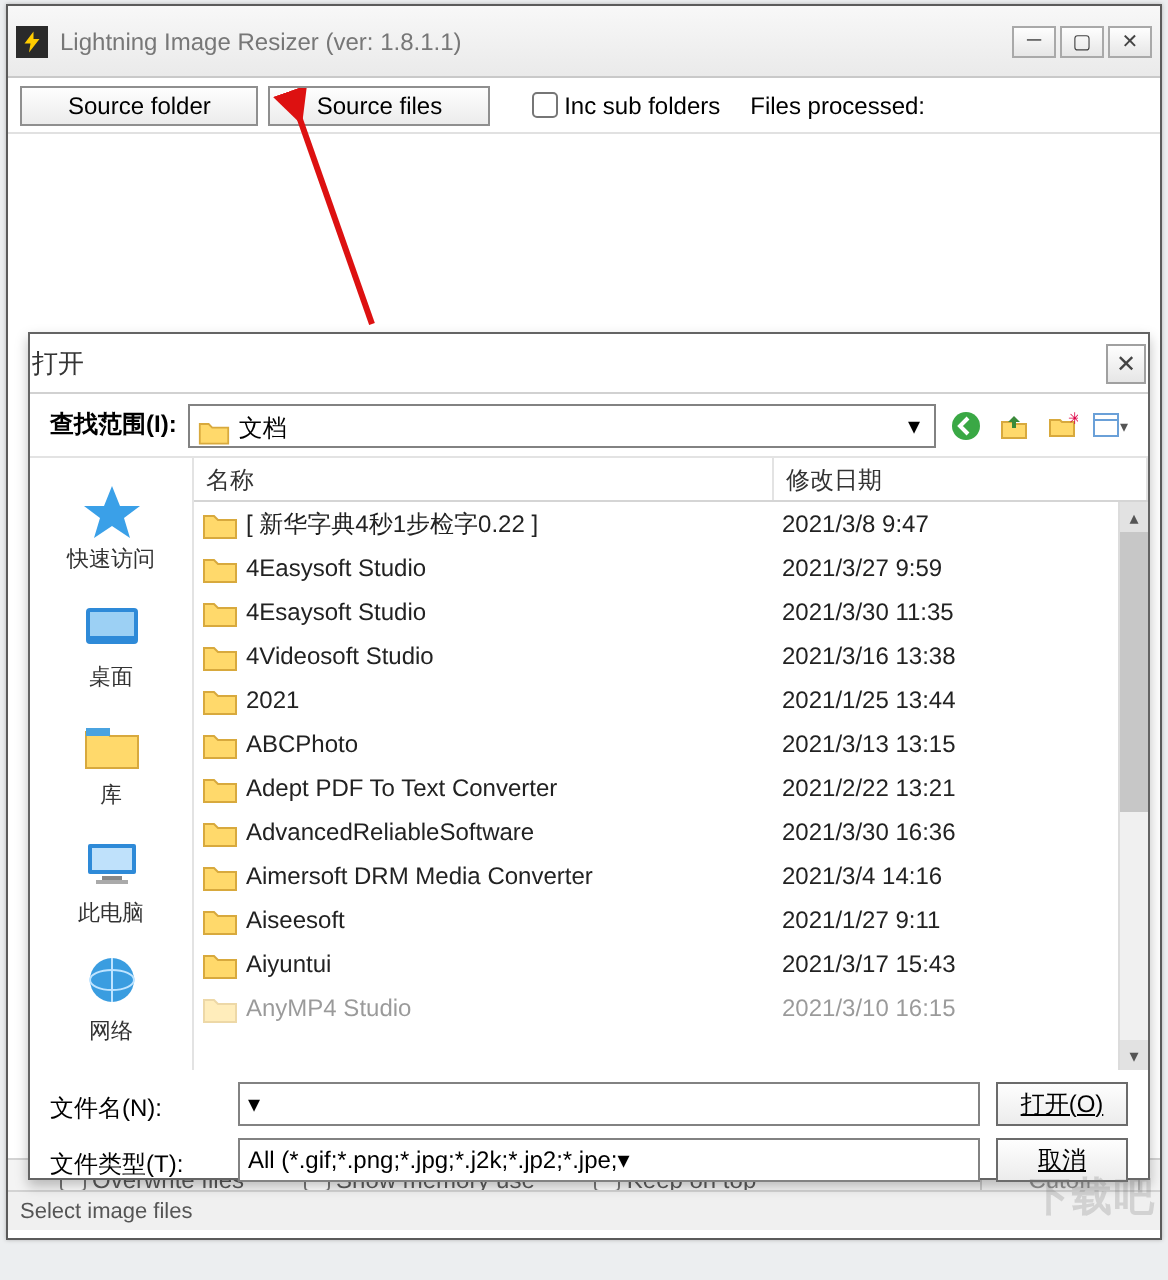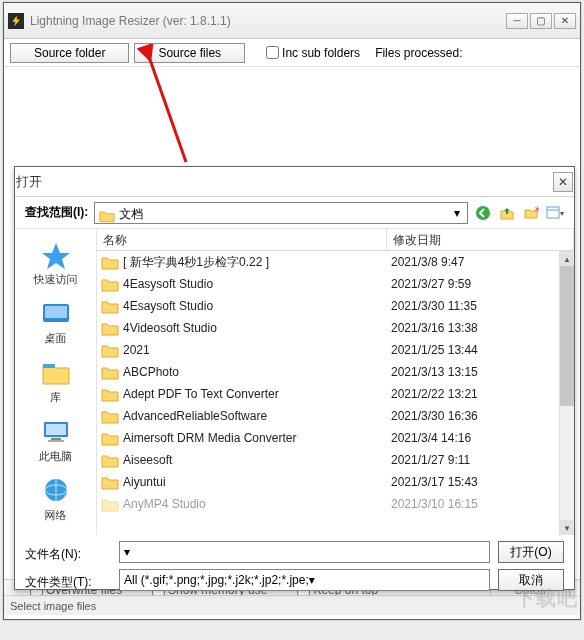--- a/index.html
+++ b/index.html
@@ -57,21 +57,21 @@
 .row .date { flex: 1; white-space: nowrap; }
 .fl-scroll { position: absolute; right: 0; top: 22px; bottom: 0; width: 15px; background: #f0f0f0; border-left: 1px solid #dcdcdc; }
 .fl-scroll .arrow-btn { height: 15px; background: #e2e2e2; display: flex; align-items: center; justify-content: center; font-size: 9px; color: #555; }
 .fl-scroll .thumb { height: 140px; background: #c7c7c7; margin: 0; }
 
 .od-inputs { padding: 6px 10px; font-size: 12px; }
 .od-inputs .line { display: flex; align-items: flex-end; gap: 8px; margin-bottom: 6px; }
 .od-inputs .lbl { width: 86px; white-space: nowrap; }
 .od-inputs .combo2 { flex: 1; height: 22px; border: 1px solid #828282; background: #fff; display: flex; align-items: center; padding: 0 4px; position: relative; }
 .od-inputs .combo2 .drop { right: 2px; top: 2px; }
-.od-inputs .act-btn { width: 66px; height: 22px; border: 1px solid #6b6b6b; background: linear-gradient(#fefefe,#ececec); font-size: 12px; cursor: pointer; }
+.od-inputs .act-btn { width: 66px; height: 22px; border: 1px solid #6b6b6b; background: linear-gradient(#fefefe,#ececec); font-size: 12px; cursor: pointer; text-decoration: underline; }
 
 .folder-ic svg { width: 100%; height: 100%; }
 
 .watermark { position: absolute; right: 6px; bottom: 28px; font-size: 20px; color: rgba(120,120,120,.25); font-weight: bold; pointer-events: none; letter-spacing: 1px; }
 </style>
 </head>
 <body>
 
 <div class="main-window">
   <div class="main-titlebar">

